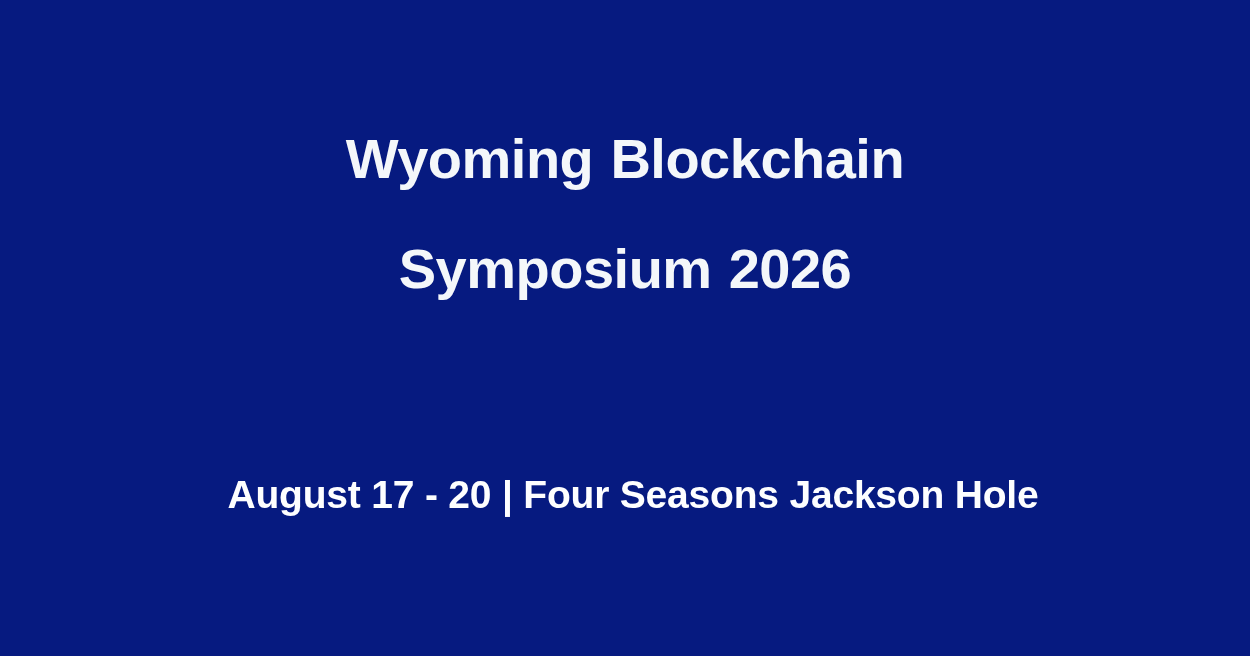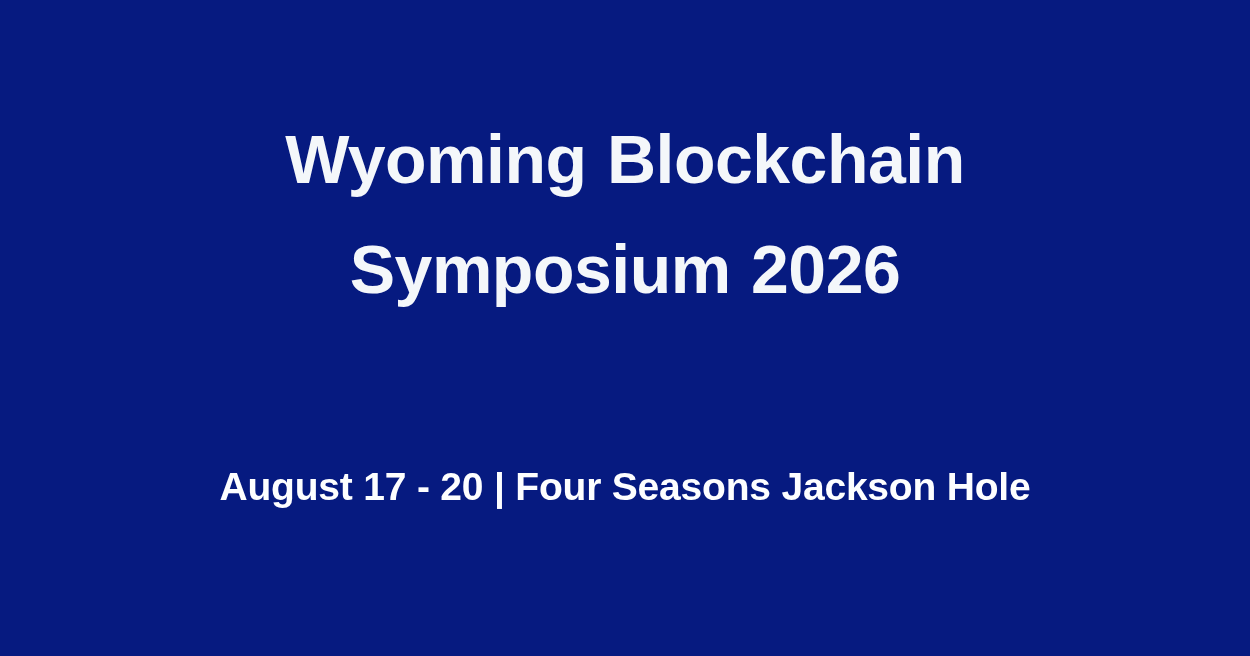--- a/index.html
+++ b/index.html
@@ -37,36 +37,36 @@
   }
 
   .event-title {
     position: absolute;
     left: 50%;
     top: 104px;
     transform: translateX(-50%);
     width: 880px;
     margin: 0;
     text-align: center;
-    font-size: 68px;
+    font-size: 56px;
     line-height: 110px;
     font-weight: 700;
     letter-spacing: -0.5px;
     color: #f4f7fa;
     white-space: normal;
     word-spacing: 2px;
   }
 
   .event-subtitle {
     position: absolute;
     left: 50%;
     top: 463px;
     transform: translateX(-50%);
     width: 1100px;
-    margin: 0;
+    margin: 8px;
     text-align: center;
     font-size: 39px;
     line-height: 48px;
     font-weight: 700;
     letter-spacing: -0.2px;
     color: #fdfeff;
     white-space: nowrap;
   }
 </style>
 </head>

